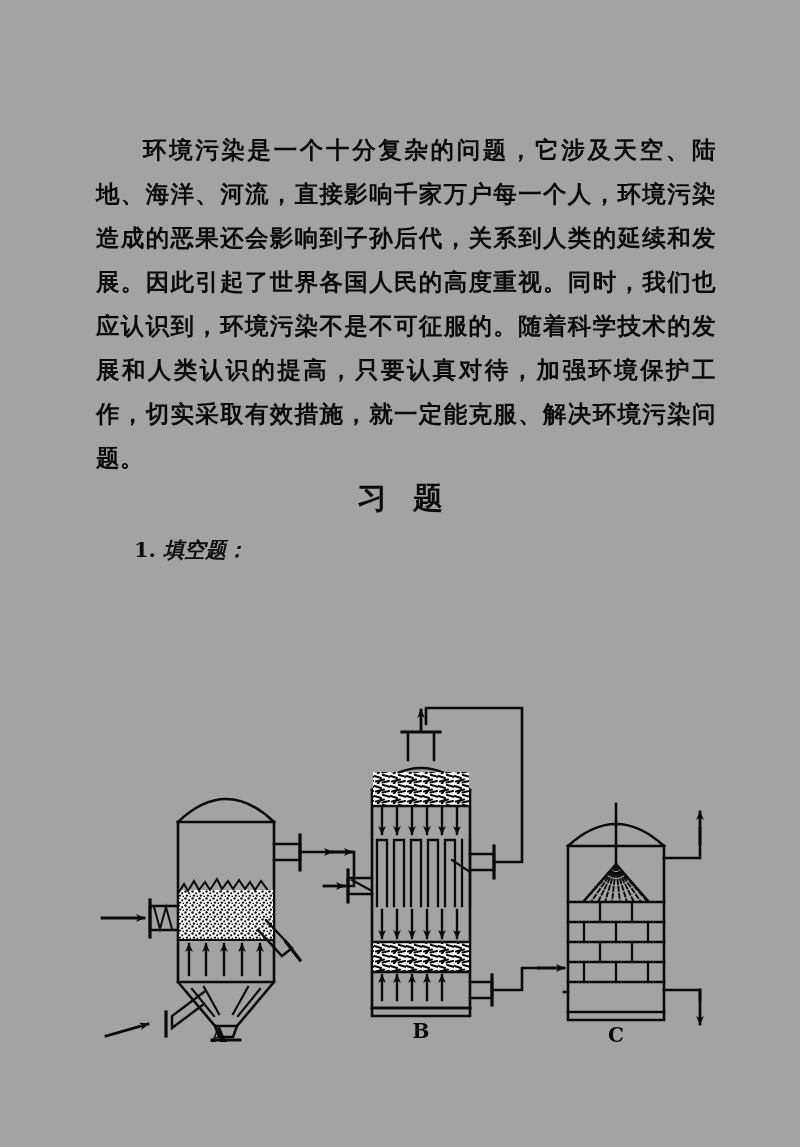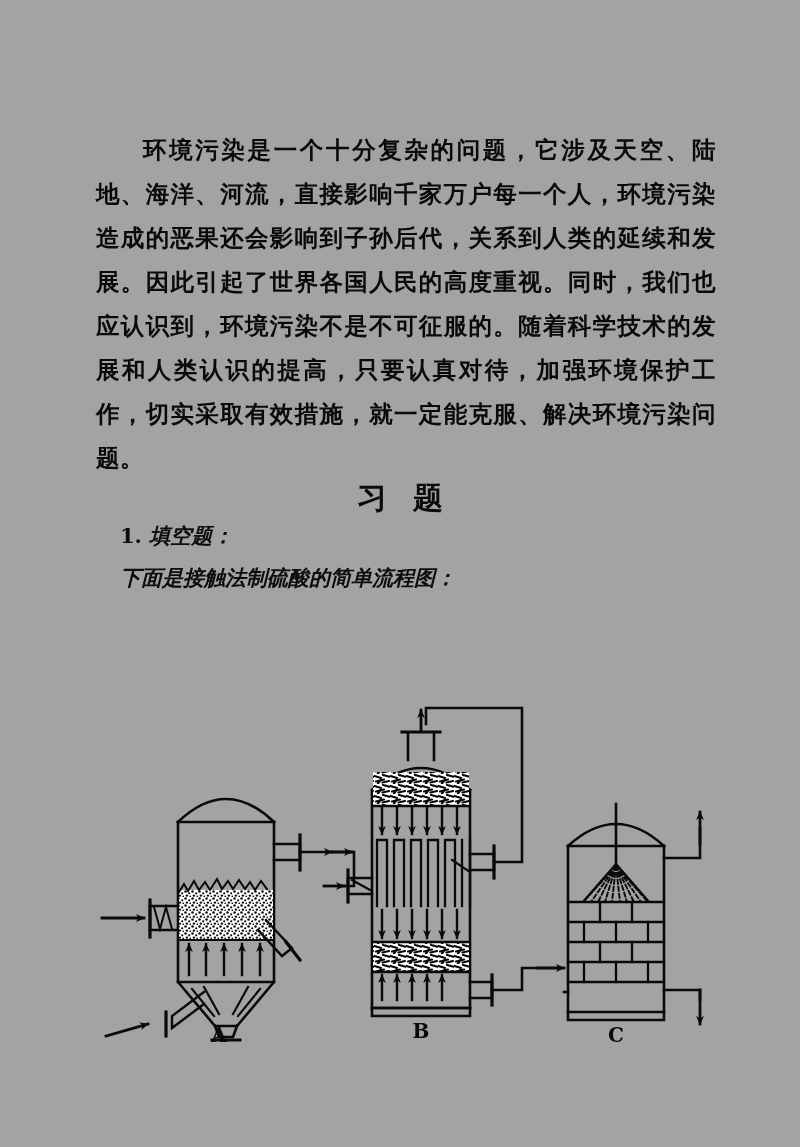--- a/index.html
+++ b/index.html
@@ -66,21 +66,21 @@
     top: 514px;
     width: 624px;
     font-family: "DejaVu Serif", "Liberation Serif", serif;
     font-weight: 700;
     font-style: italic;
     font-size: 21px;
     line-height: 40px;
     color: #0d0d0d;
   }
   .exercises .ln {
-    margin: 2px;
+    margin: 16px;
     white-space: nowrap;
   }
   .exercises .ind1 { padding-left: 22px; }
   .exercises .ind2 { padding-left: 44px; }
   .exercises .ind0 { padding-left: 0px; }
   .blank {
     display: inline-block;
     border-bottom: 2px solid #111;
     height: 0.95em;
     vertical-align: -1px;
@@ -135,23 +135,20 @@
 
   <div class="section-heading">习题</div>
 
   <div class="exercises">
 
     <div class="ln ind1">
       <span class="lat">1.</span>
       <span>填空题：</span>
     </div>
 
-    <div class="ln ind1">
-      <span>下面是接触法制硫酸的简单流程图：</span>
-    </div>
 
 
 
   </div>
 
   <div class="figure">
     <svg width="660" height="360" viewBox="0 0 660 360" xmlns="http://www.w3.org/2000/svg">
       <defs>
         <marker id="ar" markerWidth="9" markerHeight="9" refX="8" refY="4.5" orient="auto" markerUnits="userSpaceOnUse">
           <path d="M0,0.6 L9,4.5 L0,8.4 L2.4,4.5 Z" fill="#0a0a0a"></path>

